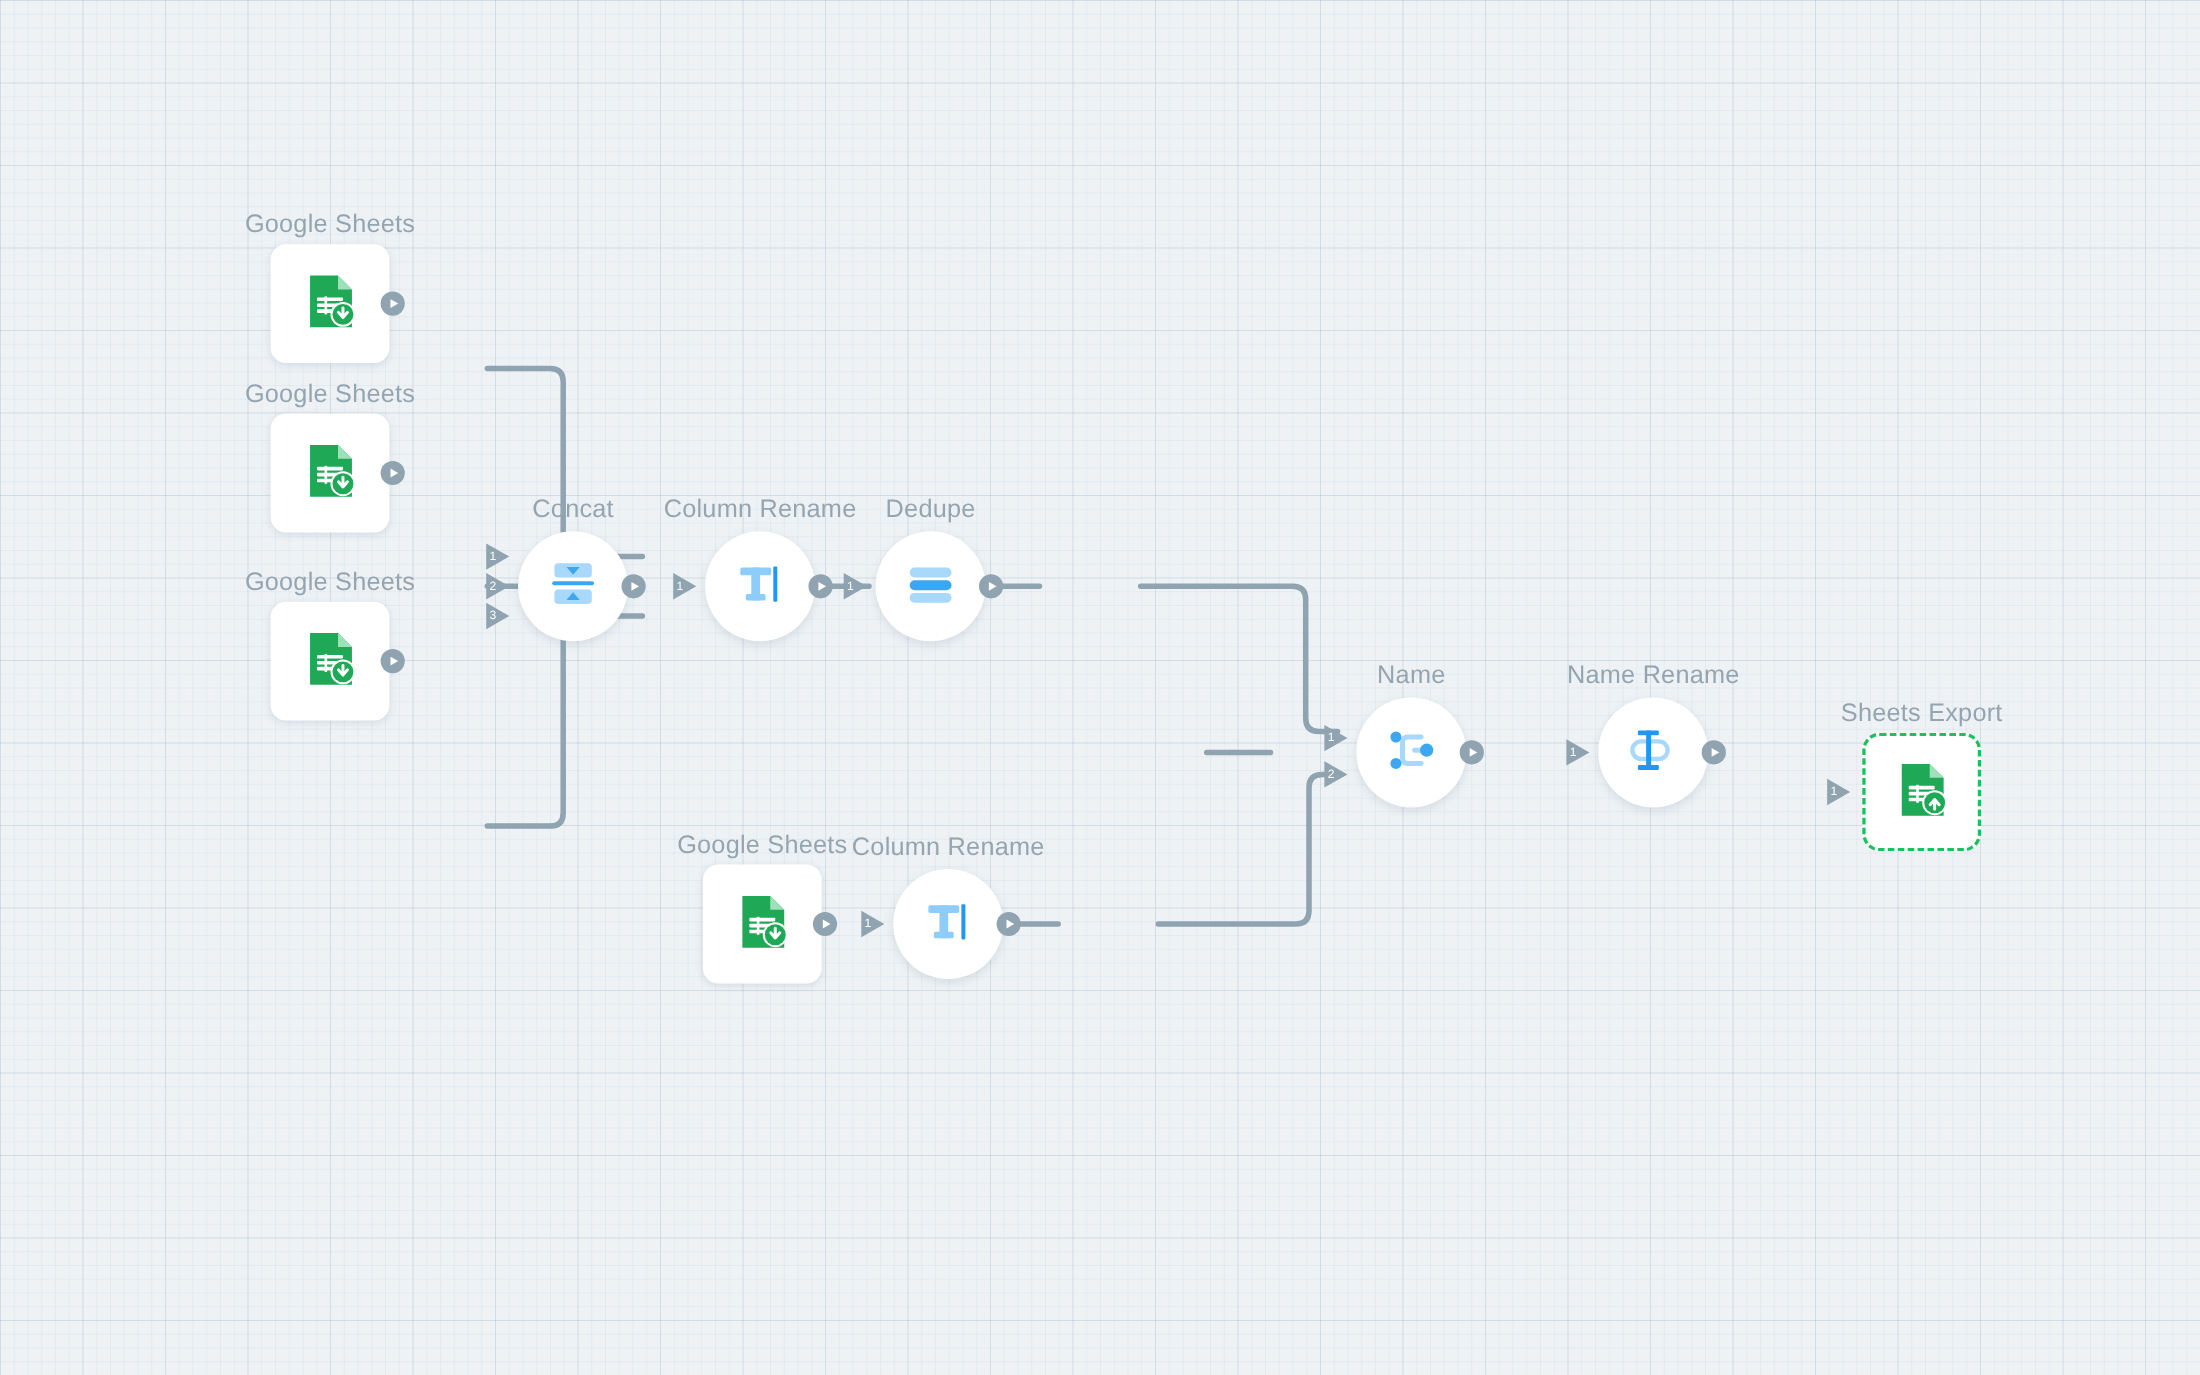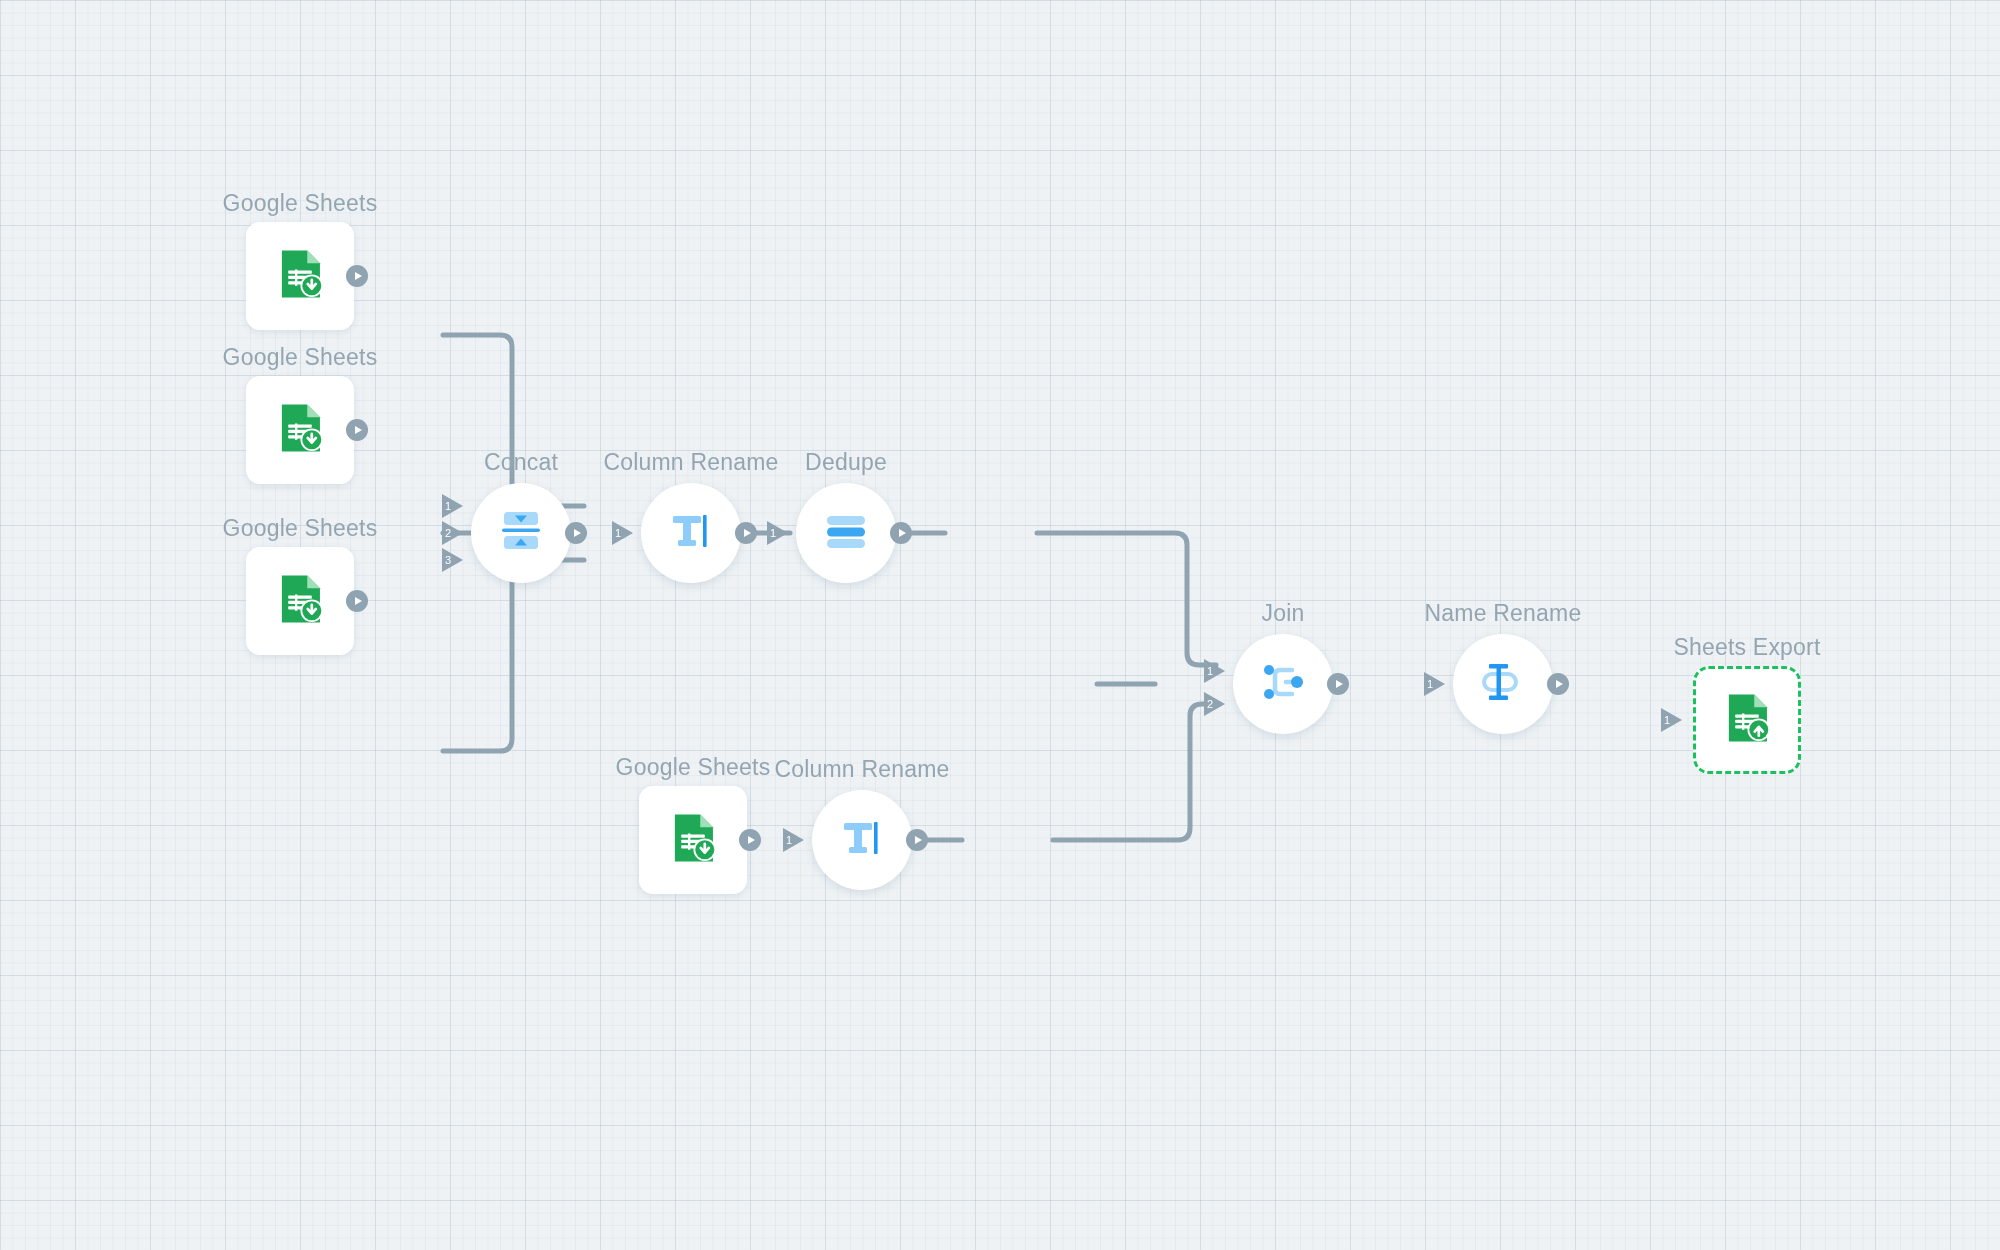--- a/index.html
+++ b/index.html
@@ -312,21 +312,21 @@
       </span>
     </div>
     <div class="in-port" style="left:-29px; top:38px;">
       <span class="tri"></span>
       <span class="num">1</span>
     </div>
     <div class="out-port" style="left:94px; top:39px;"></div>
   </div>
 
   <div class="node circ-node" style="left:1233px; top:634px;">
-    <div class="node-label">Join</div>
+    <div class="node-label">Name</div>
     <div class="circ-body">
       <span class="icon-wrap">
         <svg width="46" height="40" viewBox="0 0 46 40" xmlns="http://www.w3.org/2000/svg">
           <path d="M8 8 H20 Q25 8 25 13 V27 Q25 32 20 32 H8" fill="none" stroke="#a8d8fa" stroke-width="4.5" stroke-linecap="round" transform="rotate(180 20 20)"></path>
           <path d="M26 20 H34" stroke="#a8d8fa" stroke-width="4.5" stroke-linecap="round" fill="none"></path>
           <circle cx="9" cy="8" r="5" fill="#3ba7f0"></circle>
           <circle cx="9" cy="32" r="5" fill="#3ba7f0"></circle>
           <circle cx="37" cy="20" r="6" fill="#3ba7f0"></circle>
         </svg>
       </span>

